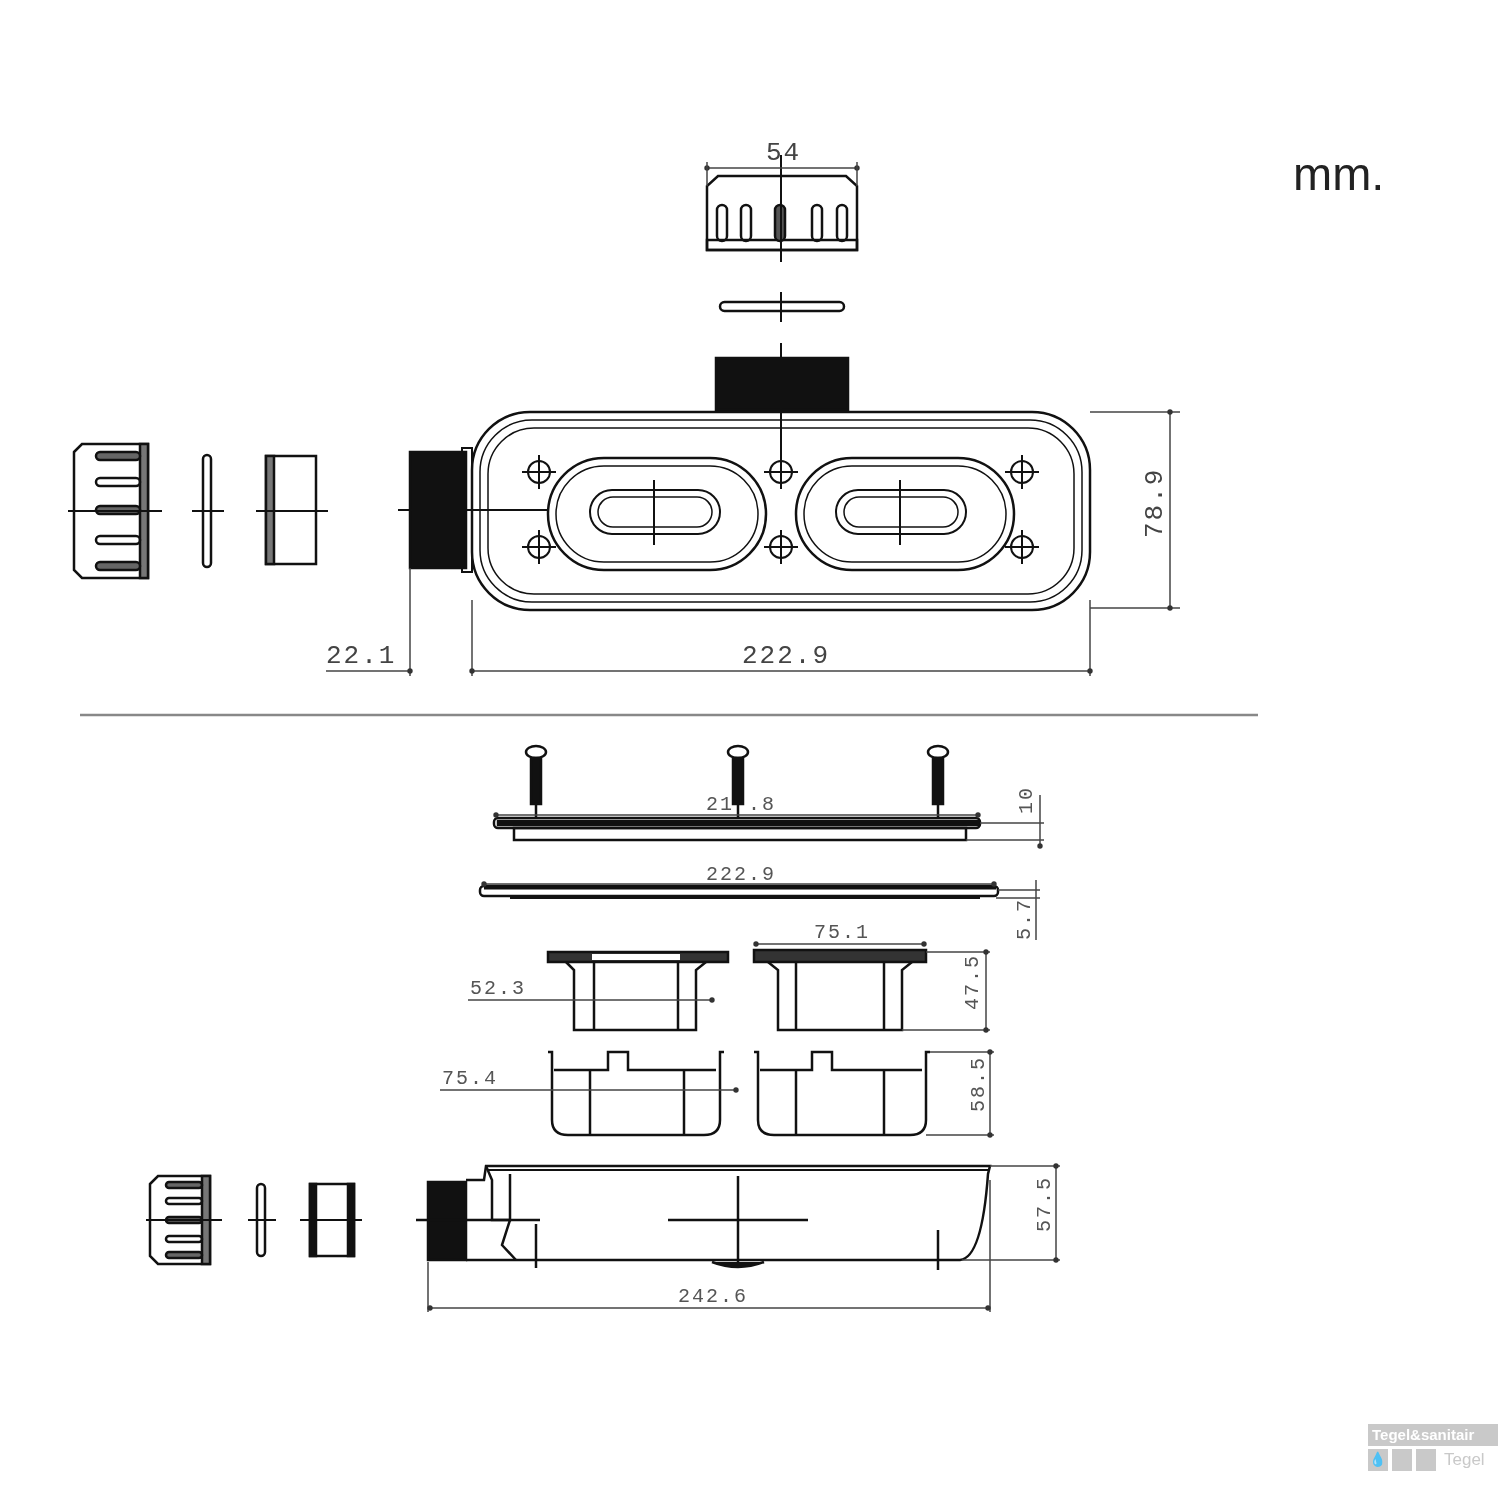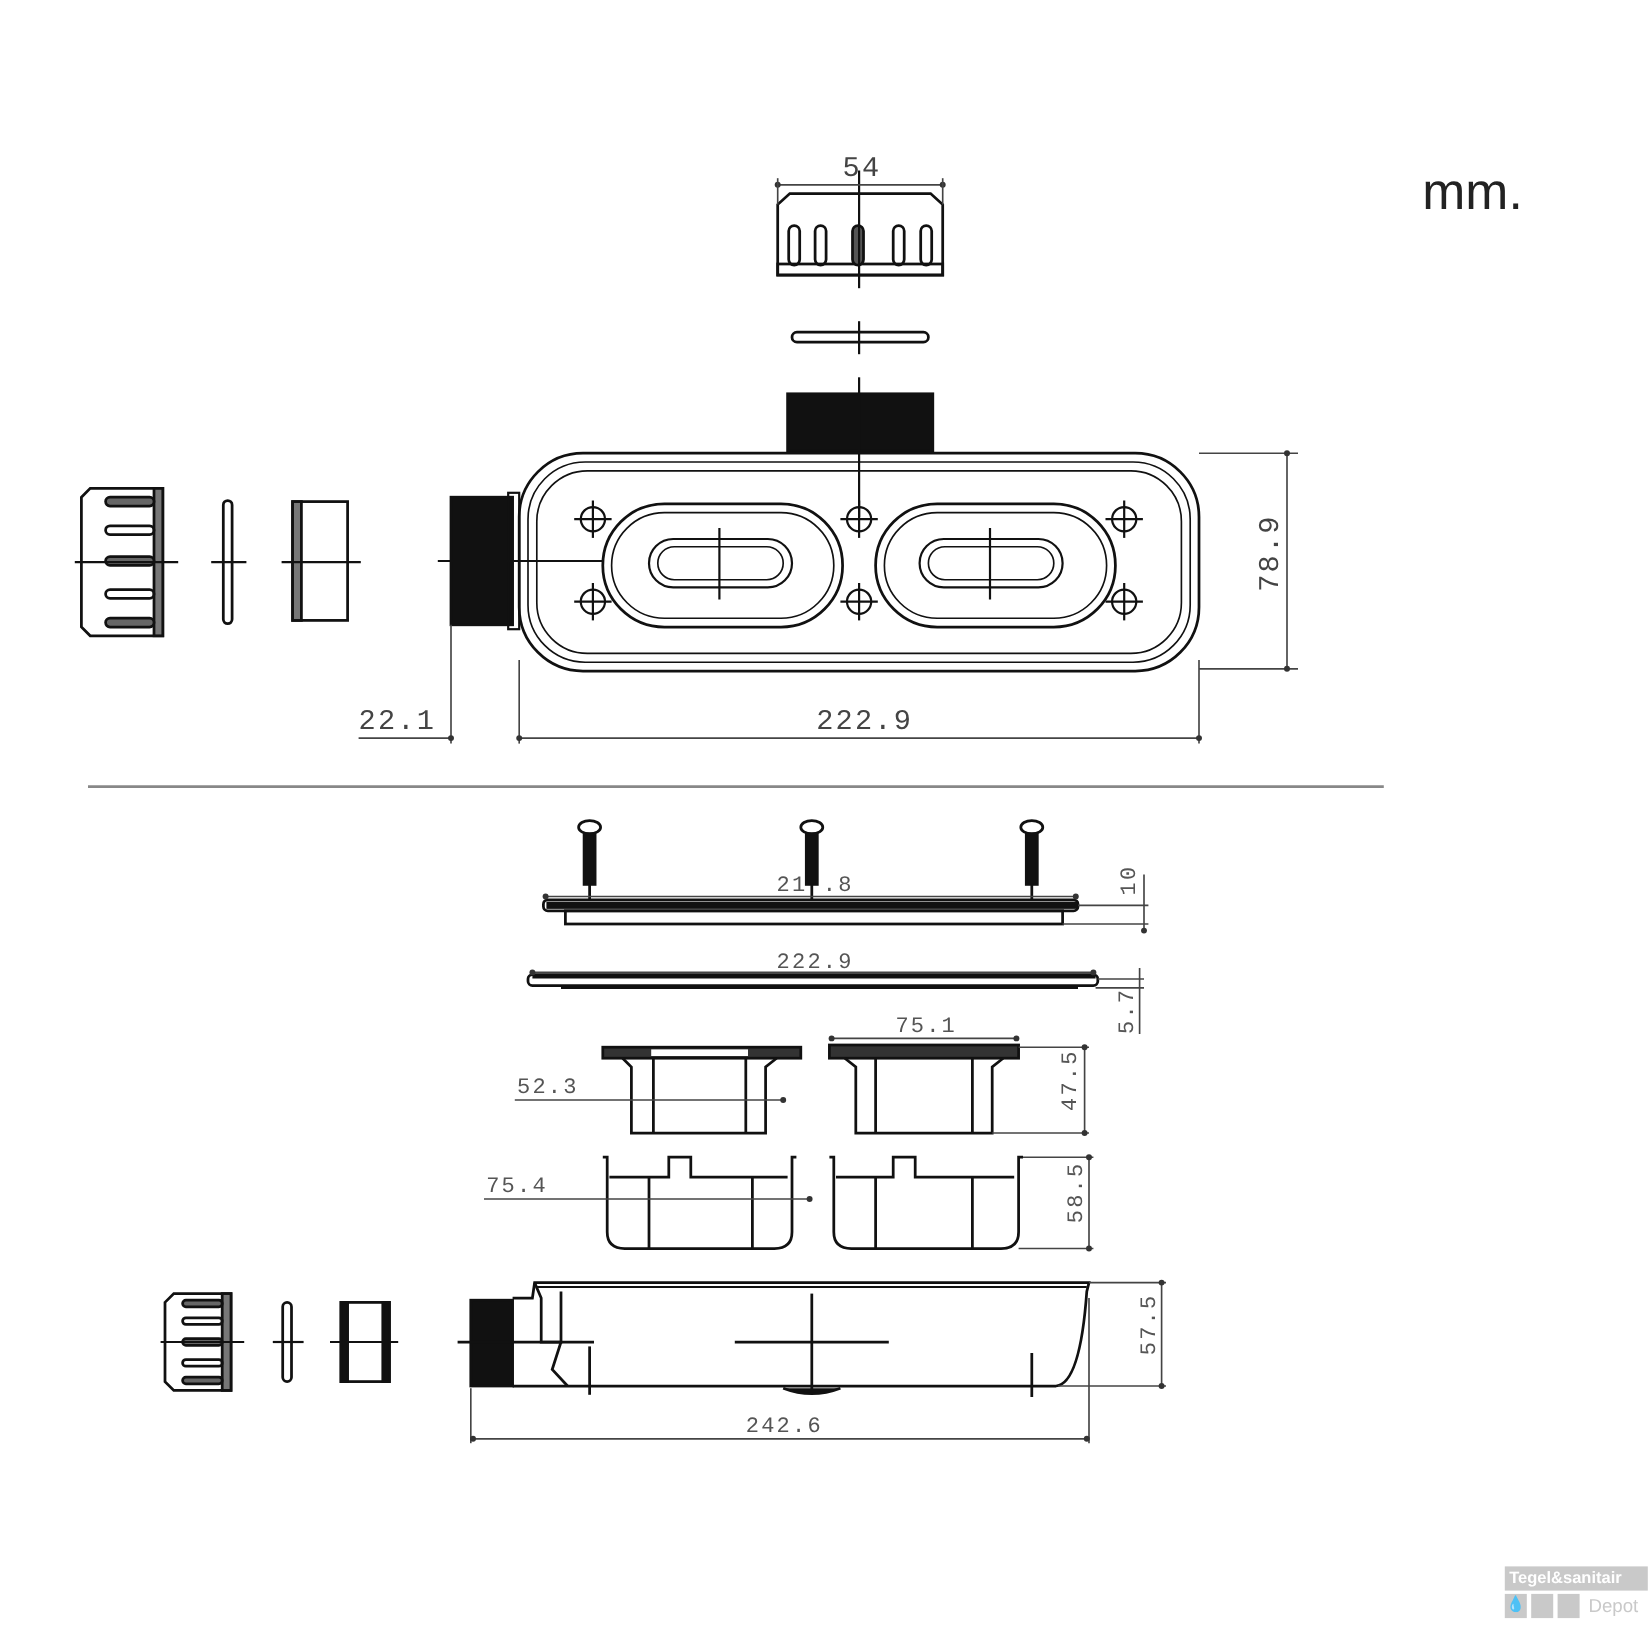--- a/index.html
+++ b/index.html
@@ -252,15 +252,15 @@
   <text class="dim-sm" transform="translate(1050,1232) rotate(-90)">57.5</text>
   <text class="dim-sm" x="678" y="1302">242.6</text>
 </svg>
 
 <div class="wm">
   <div class="wm-top">Tegel&amp;sanitair</div>
   <div class="wm-row">
     <div class="wm-sq">💧</div>
     <div class="wm-sq"></div>
     <div class="wm-sq"></div>
-    <div class="wm-depot">Depot</div>
+    <div class="wm-depot">Tegel</div>
   </div>
 </div>
 
 </body></html>

